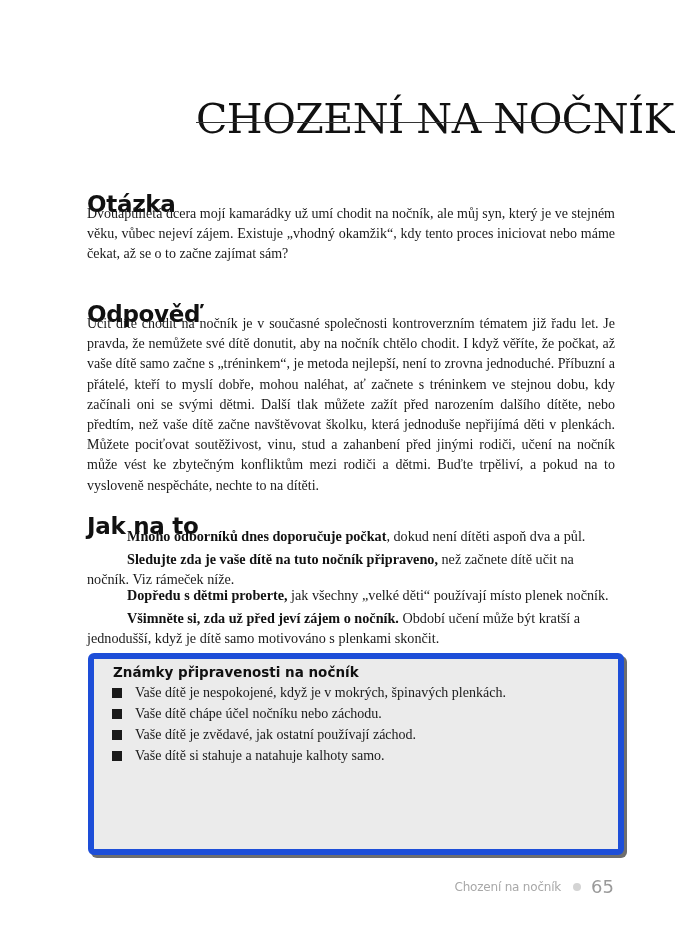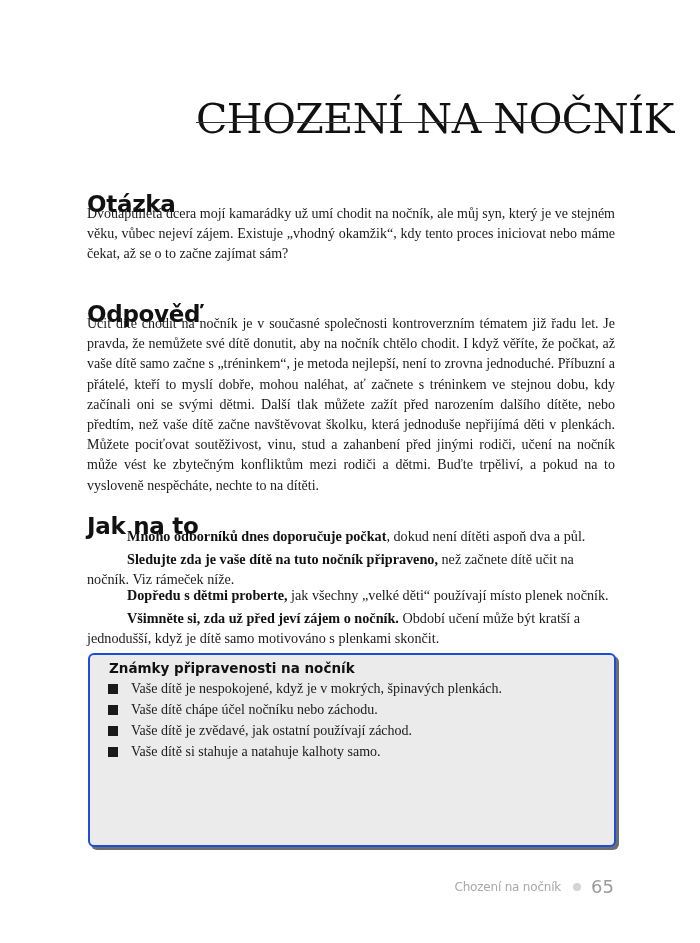--- a/index.html
+++ b/index.html
@@ -24,21 +24,21 @@
       font-family: "Liberation Serif", serif; font-size: 14px; line-height: 20.2px;
       text-align: justify; color: #1a1a1a;
     }
     .tip {
       position: absolute; left: 87px; width: 528px;
       font-family: "Liberation Serif", serif; font-size: 14.2px; line-height: 20.2px; color: #1a1a1a;
     }
     .tip b { font-weight: bold; color: #111; margin-left: 40px; }
     .box {
       position: absolute; left: 88px; top: 653px; width: 524px; height: 190px;
-      background: #ebebeb; border: 2px solid #1d4ed8; border-radius: 6px;
+      background: #ebebeb; border: 6px solid #1d4ed8; border-radius: 6px;
       box-shadow: 3px 3px 0 #6e6e6e;
     }
     .box-title {
       position: absolute; left: 19px; top: 5px;
       font-family: "DejaVu Sans", sans-serif; font-weight: bold; font-size: 13.5px; color: #111;
     }
     .box-list { position: absolute; left: 12px; top: 25px; width: 500px; margin: 0; padding: 0; list-style: none; }
     .box-list li {
       position: relative; padding-left: 29px;
       font-family: "Liberation Serif", serif; font-size: 14px; line-height: 18px; color: #1a1a1a;

